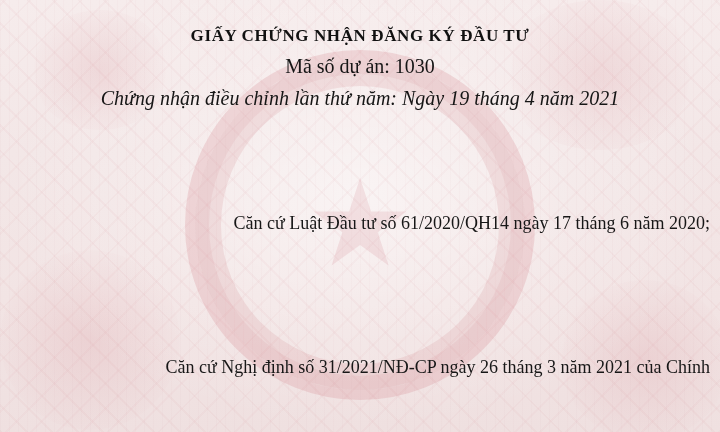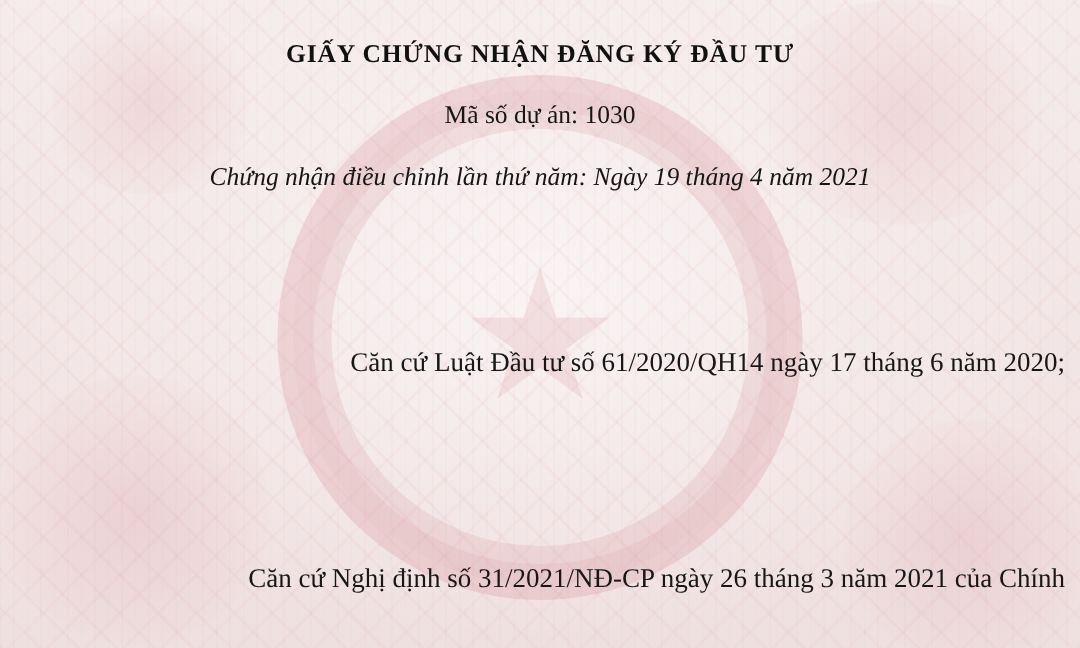--- a/index.html
+++ b/index.html
@@ -69,22 +69,22 @@
   .doc-title {
     text-align: center;
     font-size: 17px;
     font-weight: bold;
     letter-spacing: 0.6px;
     margin-top: 26px;
     color: #111;
   }
   .subline {
     text-align: center;
-    font-size: 17px;
-    margin-top: 21px;
+    font-size: 20px;
+    margin-top: 9px;
     color: #151515;
   }
   .subline.italic {
     font-style: italic;
   }
   .gap {
     height: 34px;
   }
   .para {
     font-size: 18px;

